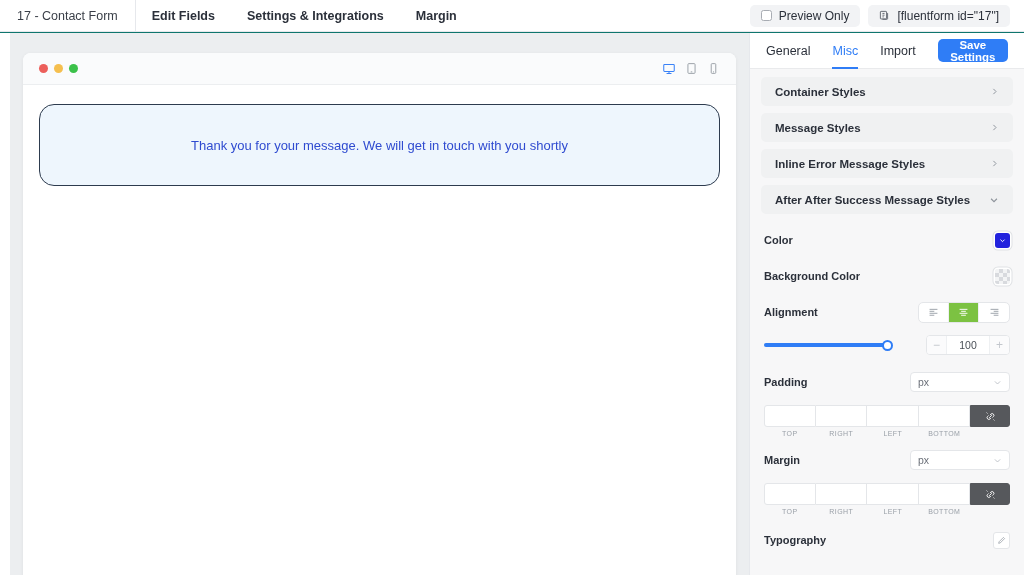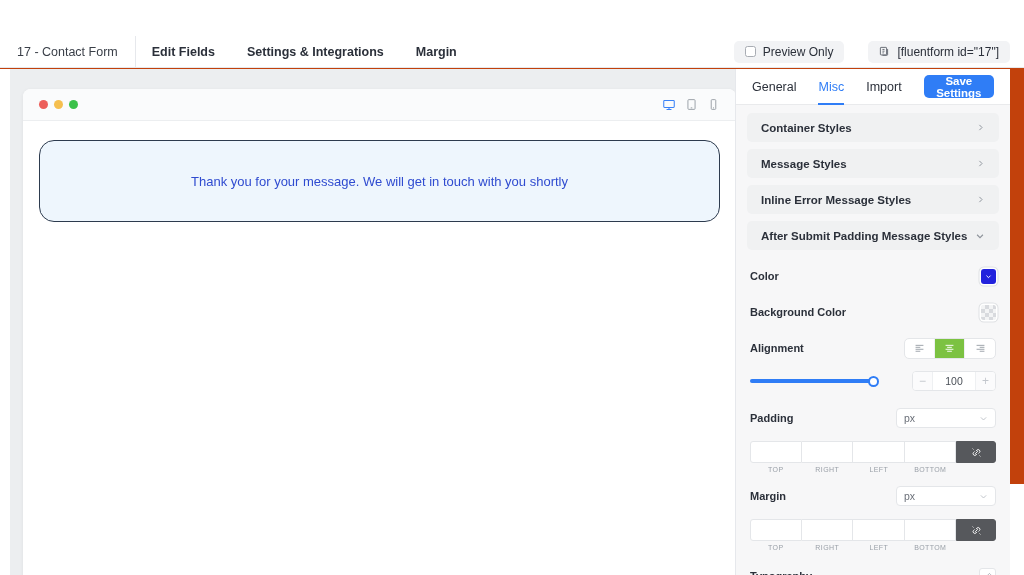--- a/index.html
+++ b/index.html
@@ -2,40 +2,40 @@
 <html><head>
 <meta charset="utf-8">
 <style>
   * { box-sizing: border-box; margin: 0; padding: 0; }
   html, body {
     width: 1024px; height: 575px;
     font-family: "Liberation Sans", sans-serif;
     background: #ffffff;
     overflow: hidden;
   }
-  .app { position: relative; width: 1024px; height: 448px; background:#c2410c;margin-top:36px; }
+  .app { position: relative; width: 1024px; height: 448px; background:#0f766e; }
 
   
   .topbar {
     position:absolute; left:0; top:0; width:1024px; height:32px;
     background:#ffffff; border-bottom:1px solid #e6e8ec;
     display:flex; align-items:center;
   }
   .form-title {
     font-size:12.5px; color:#3a3f48; padding:0 17px; height:32px;
     display:flex; align-items:center; border-right:1px solid #e6e8ec;
   }
   .topnav { display:flex; align-items:center; height:32px; }
   .topnav-item {
     font-size:12.5px; font-weight:bold; color:#2b303a;
     padding:0 16px; height:32px; display:flex; align-items:center;
     cursor:pointer; white-space:nowrap;
   }
   .topbar-right {
-    margin-left:auto; display:flex; align-items:center; gap:24px; padding-right:14px;
+    margin-left:auto; display:flex; align-items:center; gap:8px; padding-right:14px;
   }
   .pill {
     background:#f2f3f5; border-radius:5px; height:22px;
     display:flex; align-items:center; gap:7px; padding:0 11px;
     font-size:12px; color:#2b303a; cursor:pointer;
   }
   .chkbox {
     width:11px; height:11px; border:1.4px solid #a8acb3; border-radius:2.5px;
     background:#fff; display:inline-block;
   }
@@ -72,21 +72,21 @@
   .success-msg {
     border:1.6px solid #2d3b4e; border-radius:15px;
     background:#eef6fd;
     height:82px; display:flex; align-items:center; justify-content:center;
     text-align:center;
   }
   .success-msg span { color:#2f4bd0; font-size:13px; }
 
   
   .panel {
-    position:absolute; right:14px; top:33px; width:275px; height:542px;
+    position:absolute; right:0; top:33px; width:275px; height:542px;
     background:#f7f7f8; border-left:1px solid #e6e8ec;
     overflow:hidden;
   }
   .panel-tabs {
     height:36px; background:#ffffff; border-bottom:1px solid #e9eaec;
     display:flex; align-items:center; padding:0 16px; gap:22px;
   }
   .ptab {
     font-size:12.5px; color:#2b303a; height:36px; line-height:36px;
     cursor:pointer; position:relative;
@@ -287,21 +287,21 @@
       <div class="accordion">
         <span class="a-label">Inline Error Message Styles</span>
         <span class="a-chev">
           <svg width="9" height="9" viewBox="0 0 12 12" fill="none" stroke="currentColor" stroke-width="1.3">
               <path d="M4.5 2.5L8 6l-3.5 3.5"></path>
             </svg>
         </span>
       </div>
 
       <div class="accordion open">
-        <span class="a-label">After Submit Padding Message Styles</span>
+        <span class="a-label">After After Success Message Styles</span>
         <span class="a-chev">
           <svg width="10" height="10" viewBox="0 0 12 12" fill="none" stroke="currentColor" stroke-width="1.3">
               <path d="M2.5 4.5L6 8l3.5-3.5"></path>
             </svg>
         </span>
       </div>
 
       <div class="row">
         <span class="row-label">Color</span>
         <span class="row-ctl">

